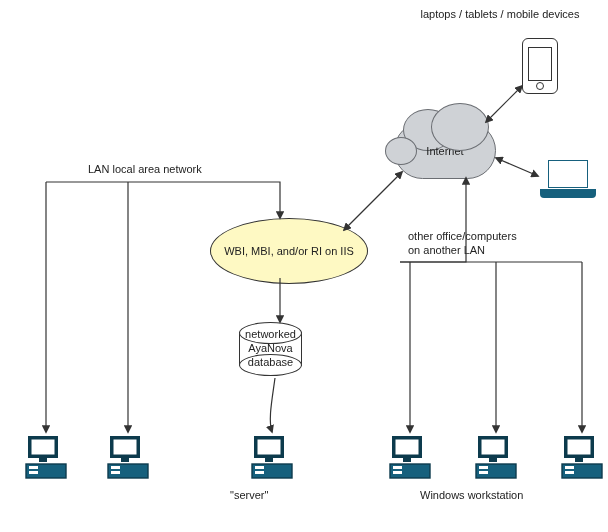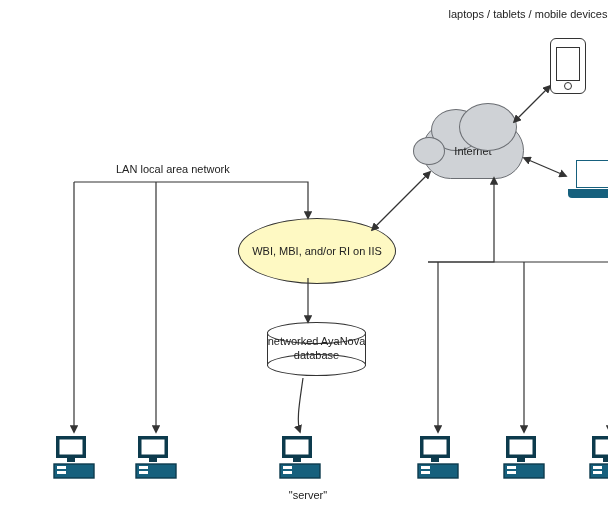--- a/index.html
+++ b/index.html
@@ -21,25 +21,23 @@
     background-image: radial-gradient(circle, rgba(120,140,160,0.35) 0.6px, transparent 0.7px);
     background-size: 10px 10px;
     background-position: 3px 3px;
     z-index: 0;
     pointer-events: none;
   }
   .layer {
     position: absolute;
     inset: 0;
     z-index: 1;
-    margin-left: 28px;
   }
   .label {
     position: absolute;
-    text-align: center;
     line-height: 1.25;
     color: #222;
     white-space: pre;
   }
   svg { position: absolute; inset: 0; width: 608px; height: 532px; }
   .stroke { stroke: #333; stroke-width: 1.2; fill: none; }
   .arrowhead { fill: #333; }
   .ws-body { fill: #16607d; }
   .ws-screen { fill: #fff; stroke:#0d3b4d; stroke-width:1; }
   .ws-frame { fill:#0d3b4d; }
@@ -75,21 +73,21 @@
   
   .oval {
     position:absolute; border:1.4px solid #333; background:#fef9c3;
     border-radius: 50% / 50%;
     display:flex; align-items:center; justify-content:center;
     text-align:center; line-height:1.35; padding:4px 8px;
   }
 
   
   .db {
-    position:absolute; width:63px; height:54px;padding-left:36px;
+    position:absolute; width:63px; height:54px;
   }
   .db .side {
     position:absolute; left:0; right:0; top:10px; bottom:10px;
     background:#fff; border-left:1.4px solid #333; border-right:1.4px solid #333;
   }
   .db .top, .db .bot {
     position:absolute; left:0; right:0; height:20px;
     border:1.4px solid #333; border-radius:50%/50%; background:#fff;
   }
   .db .top { top:0; }
@@ -145,30 +143,33 @@
     <div class="label-in">Internet</div>
   </div>
 
   <div class="label" style="left:88px; top:163px;">LAN local area network</div>
 
   <div class="oval" style="left:210px; top:218px; width:140px; height:56px;">
     <span>WBI, MBI, and/or RI
 on IIS</span>
   </div>
 
+  <div class="label" style="left:408px; top:230px; width:170px;">other office/computers
+on another LAN</div>
 
   <div class="db" style="left:239px; top:322px;">
     <div class="side"></div>
       <div class="bot"></div>
       <div class="top"></div>
     <div class="label-in">networked
 AyaNova database</div>
   </div>
 
   <div class="label" style="left:230px; top:489px; width:100px;">"server"</div>
+  <div class="label" style="left:420px; top:489px; width:160px;">Windows workstation</div>
 
   <svg>
     <defs>
       <marker id="ah" viewBox="0 0 10 10" refX="8" refY="5" markerWidth="7" markerHeight="7" orient="auto-start-reverse">
         <path d="M0,0 L10,5 L0,10 z" class="arrowhead"></path>
       </marker>
 
       <g id="ws">
         <rect x="2" y="0" width="30" height="22" class="ws-frame"></rect>
         <rect x="5" y="3" width="24" height="16" class="ws-screen"></rect>

